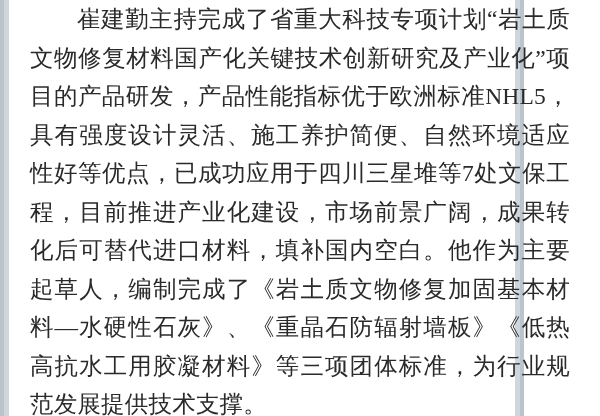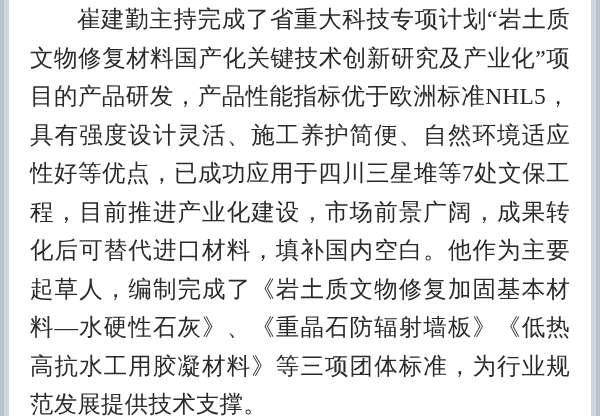--- a/index.html
+++ b/index.html
@@ -8,21 +8,21 @@
   }
   body {
     width: 600px;
     height: 416px;
     background: #ffffff;
     font-family: "Liberation Serif", "DejaVu Serif", serif;
     overflow: hidden;
   }
   .page {
     position: relative;
-    width: 600px;
+    width: 524px;
     height: 416px;
     background: #ffffff;
     box-sizing: border-box;
   }
   
   .left-rail {
     position: absolute;
     left: 0;
     top: 0;
     width: 9px;

